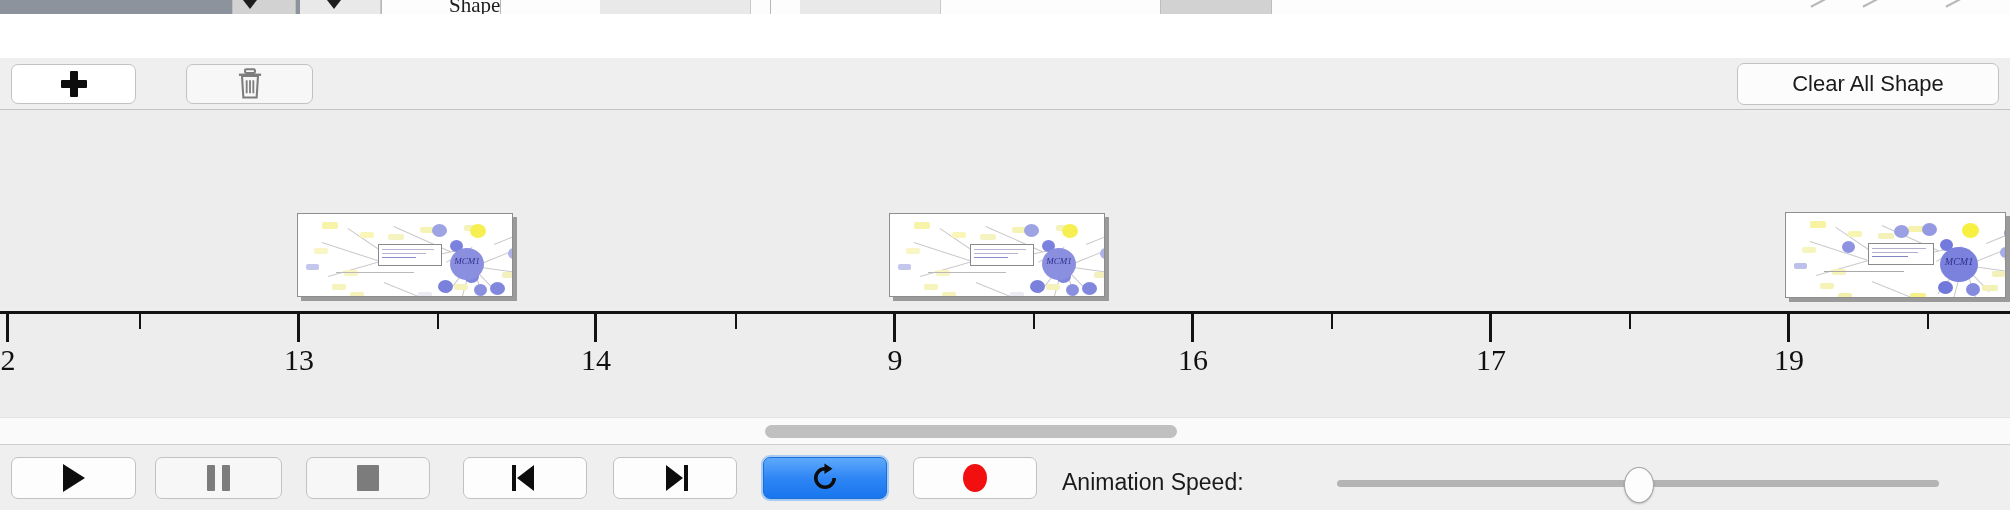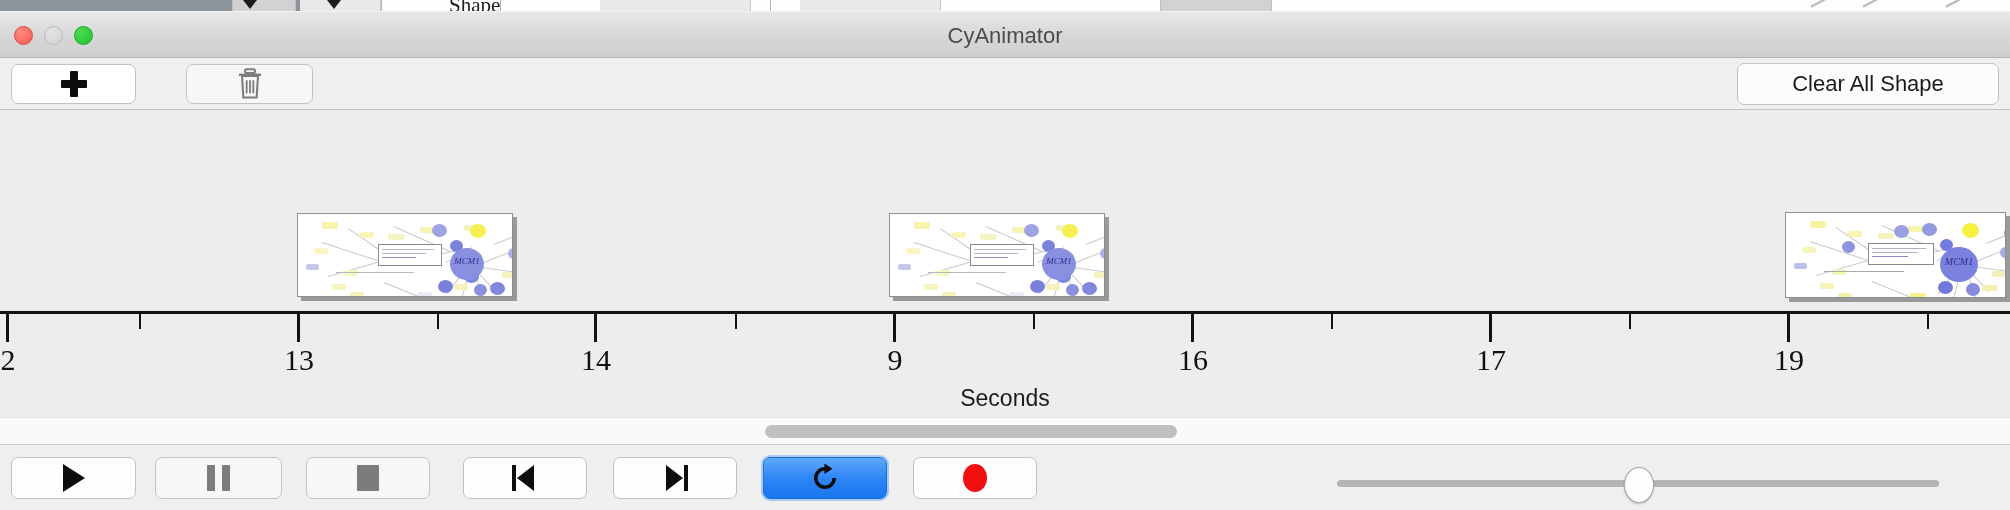--- a/index.html
+++ b/index.html
@@ -139,28 +139,20 @@
     <div class="bg-arrow" style="left:327px;"></div>
     <div class="bg-cellbar" style="left:600px;width:150px;"></div>
     <div class="bg-cellbar" style="left:800px;width:140px;"></div>
     <div class="bg-shape">Shape</div>
     <div class="bg-gray-btn" style="left:1160px;width:110px;"></div>
     <div class="bg-slash" style="left:1810px;"></div>
     <div class="bg-slash" style="left:1862px;"></div>
     <div class="bg-slash" style="left:1945px;"></div>
   </div>
 
-  <div class="titlebar">
-    <div class="lights">
-      <div class="light l-close"></div>
-      <div class="light l-min"></div>
-      <div class="light l-max"></div>
-    </div>
-    <div class="wtitle">CyAnimator</div>
-  </div>
 
   <div class="toolbar">
     <div class="tb-btn btn-add">
       <span class="plus"></span>
     </div>
     <div class="tb-btn btn-del">
       <svg width="30" height="32" viewBox="0 0 24 26">
         <rect x="8" y="1" width="8" height="3" rx="1" fill="none" stroke="#7d7d7d" stroke-width="1.7"></rect>
         <line x1="3" y1="5.5" x2="21" y2="5.5" stroke="#7d7d7d" stroke-width="1.9"></line>
         <path d="M5.5 6.5 L6.6 24 L17.4 24 L18.5 6.5 Z" fill="none" stroke="#7d7d7d" stroke-width="1.7"></path>
@@ -351,21 +343,20 @@
         <div class="tick major" style="left: 1191px;"></div>
         <div class="ticklbl" style="left: 1153px;">16</div>
         <div class="tick minor" style="left: 1331px;"></div>
         <div class="tick major" style="left: 1489px;"></div>
         <div class="ticklbl" style="left: 1451px;">17</div>
         <div class="tick minor" style="left: 1629px;"></div>
         <div class="tick major" style="left: 1787px;"></div>
         <div class="ticklbl" style="left: 1749px;">19</div>
         <div class="tick minor" style="left: 1927px;"></div>
       </div>
-    <div class="axislbl">Seconds</div>
   </div>
 
   <div class="scrollrow">
     <div class="sbthumb" id="sbthumb" style="left: 765px; width: 412px;"></div>
   </div>
 
   <div class="bottom">
 
     <div class="pbtn" id="pb-play" style="left: 11px; width: 125px;">
       <span class="ic-play"></span>
@@ -400,17 +391,18 @@
       <svg width="28" height="30" viewBox="0 0 24 26">
         <path d="M20 13 A8 8 0 1 1 12 5" fill="none" stroke="#0d0d0d" stroke-width="3.1" stroke-linecap="butt"></path>
         <path d="M11.5 0.5 L18.5 5 L11.5 9.5 Z" fill="#0d0d0d"></path>
       </svg>
     </div>
 
     <div class="pbtn" id="pb-rec" style="left: 913px; width: 124px;">
       <span class="ic-rec"></span>
     </div>
 
+    <div class="speedlbl" id="speedlbl" style="left: 1062px;">Animation Speed:</div>
     <div class="slider" id="slider" style="left: 1337px; width: 602px;"></div>
     <div class="sthumb" id="sthumb" style="left: 1624px; top: 22px;"></div>
   </div>
 
 </div>
 
 </body></html>

